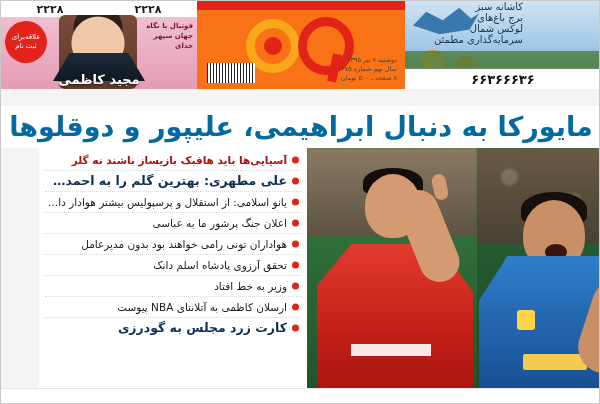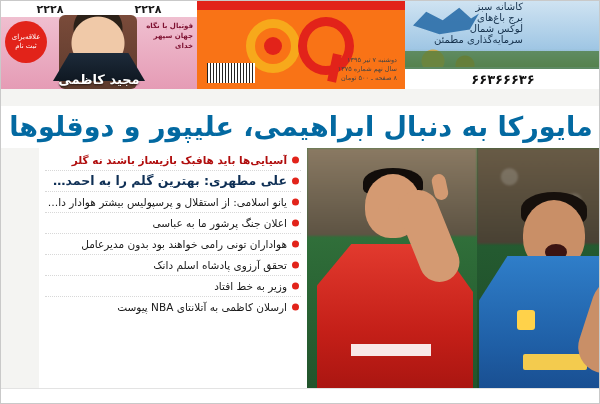--- a/index.html
+++ b/index.html
@@ -381,18 +381,22 @@
       <div class="news-item">
         <span class="bullet"></span>
         <span class="news-text">وزیر به خط افتاد</span>
       </div>
 
       <div class="news-item">
         <span class="bullet"></span>
         <span class="news-text">ارسلان کاظمی به آتلانتای NBA پیوست</span>
       </div>
 
+      <div class="news-item">
+        <span class="bullet"></span>
+        <span class="news-text lead">کارت زرد مجلس به گودرزی</span>
+      </div>
 
     </div>
   </div>
 
   <div class="bottombar"></div>
 </div>
 
 </body></html>

